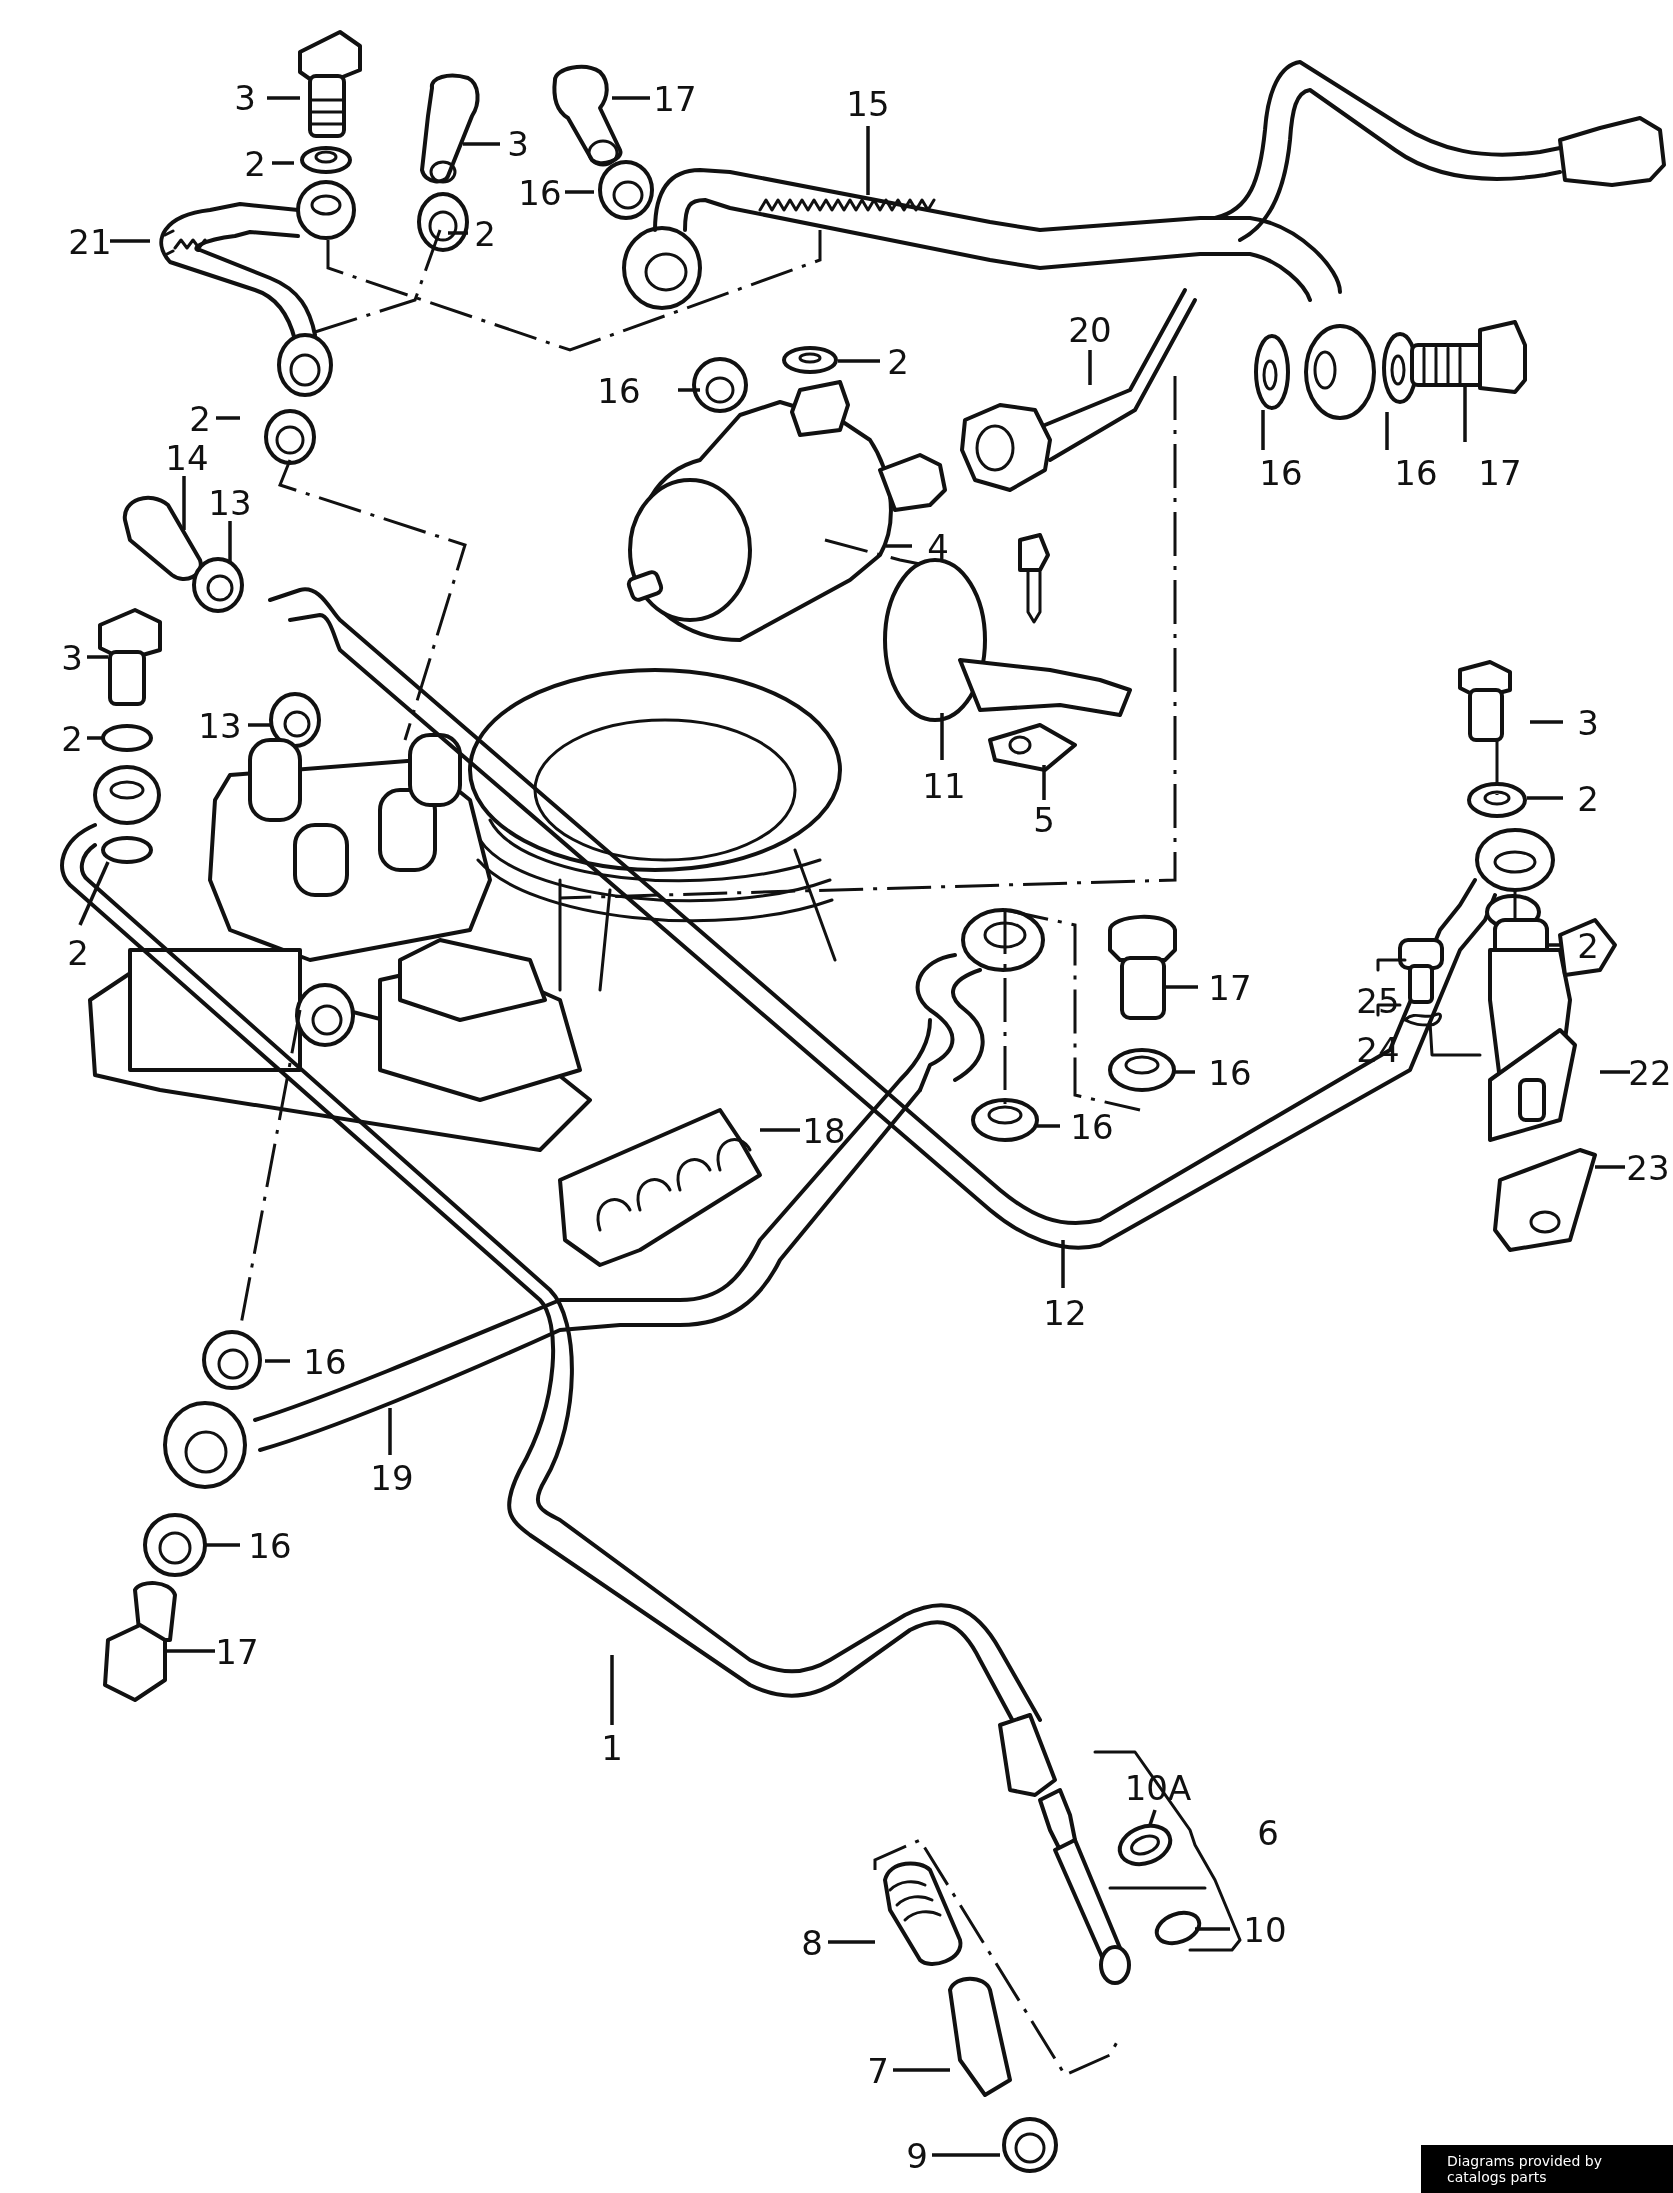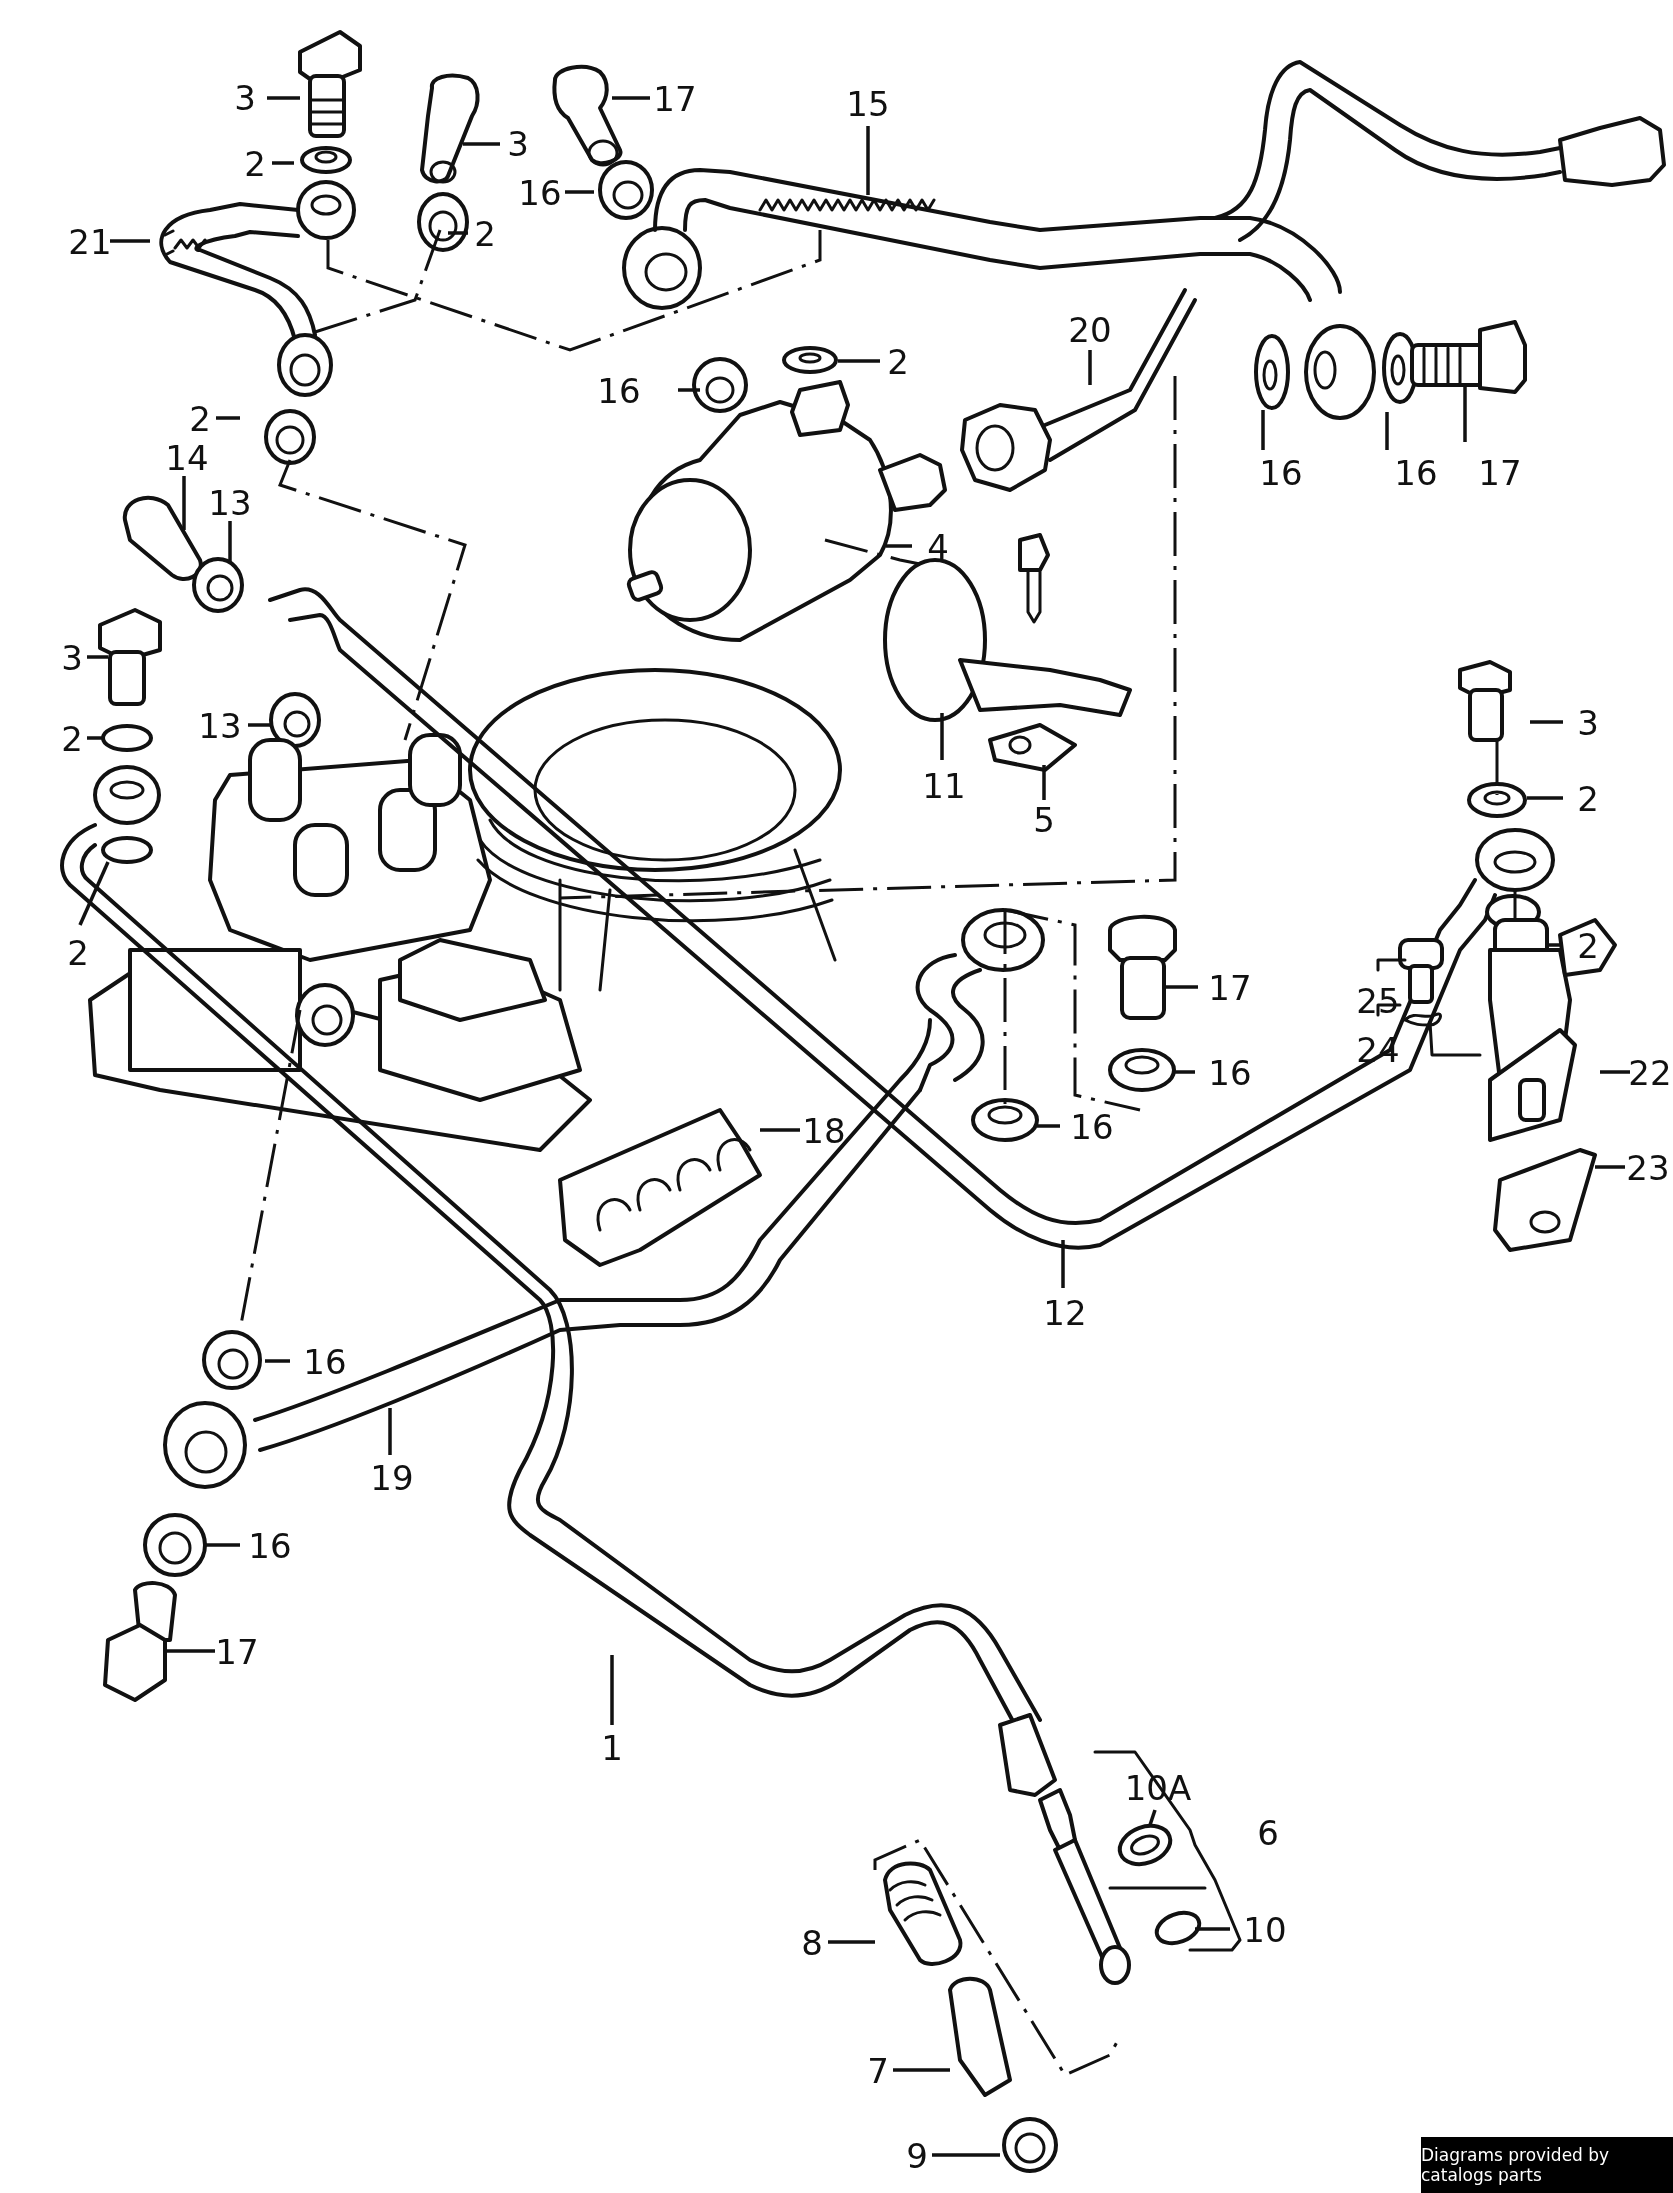--- a/index.html
+++ b/index.html
@@ -6,22 +6,22 @@
   body { width:1673px; height:2193px; position:relative; overflow:hidden;
          font-family:"DejaVu Sans", sans-serif; }
   #diagram { position:absolute; left:0; top:0; width:1673px; height:2193px; }
   .ln { fill:none; stroke:#111; stroke-width:4; stroke-linecap:round; stroke-linejoin:round; }
   .thin { fill:none; stroke:#111; stroke-width:3; stroke-linecap:round; stroke-linejoin:round; }
   .dash { fill:none; stroke:#111; stroke-width:3; stroke-dasharray:44 10 4 10; }
   .part { fill:#fff; stroke:#111; stroke-width:4; stroke-linejoin:round; }
   .lead { stroke:#111; stroke-width:3.5; }
   .lbl { font-family:"DejaVu Sans", sans-serif; font-size:34px; fill:#111; font-weight:400; }
   .credit { position:absolute; right:0; bottom:0; background:#000; color:#fff;
-            font-family:"DejaVu Sans", sans-serif; font-size:17px;
-            padding:8px 0; width:252px; box-sizing:border-box;margin-top:16px; }
+            font-family:"DejaVu Sans", sans-serif; font-size:14px;
+            padding:8px 26px; width:252px; box-sizing:border-box;margin-top:16px; }
 </style>
 </head>
 <body>
 
 <svg id="diagram" viewBox="0 0 1673 2193" xmlns="http://www.w3.org/2000/svg">
 
   <g>
     <path class="part" d="M300 52 L340 32 L360 46 L360 70 L320 86 L300 72 Z"></path>
     <rect class="part" x="310" y="76" width="34" height="60" rx="6"></rect>
     <path class="thin" d="M312 100 h30 M312 112 h30 M312 124 h30"></path>

